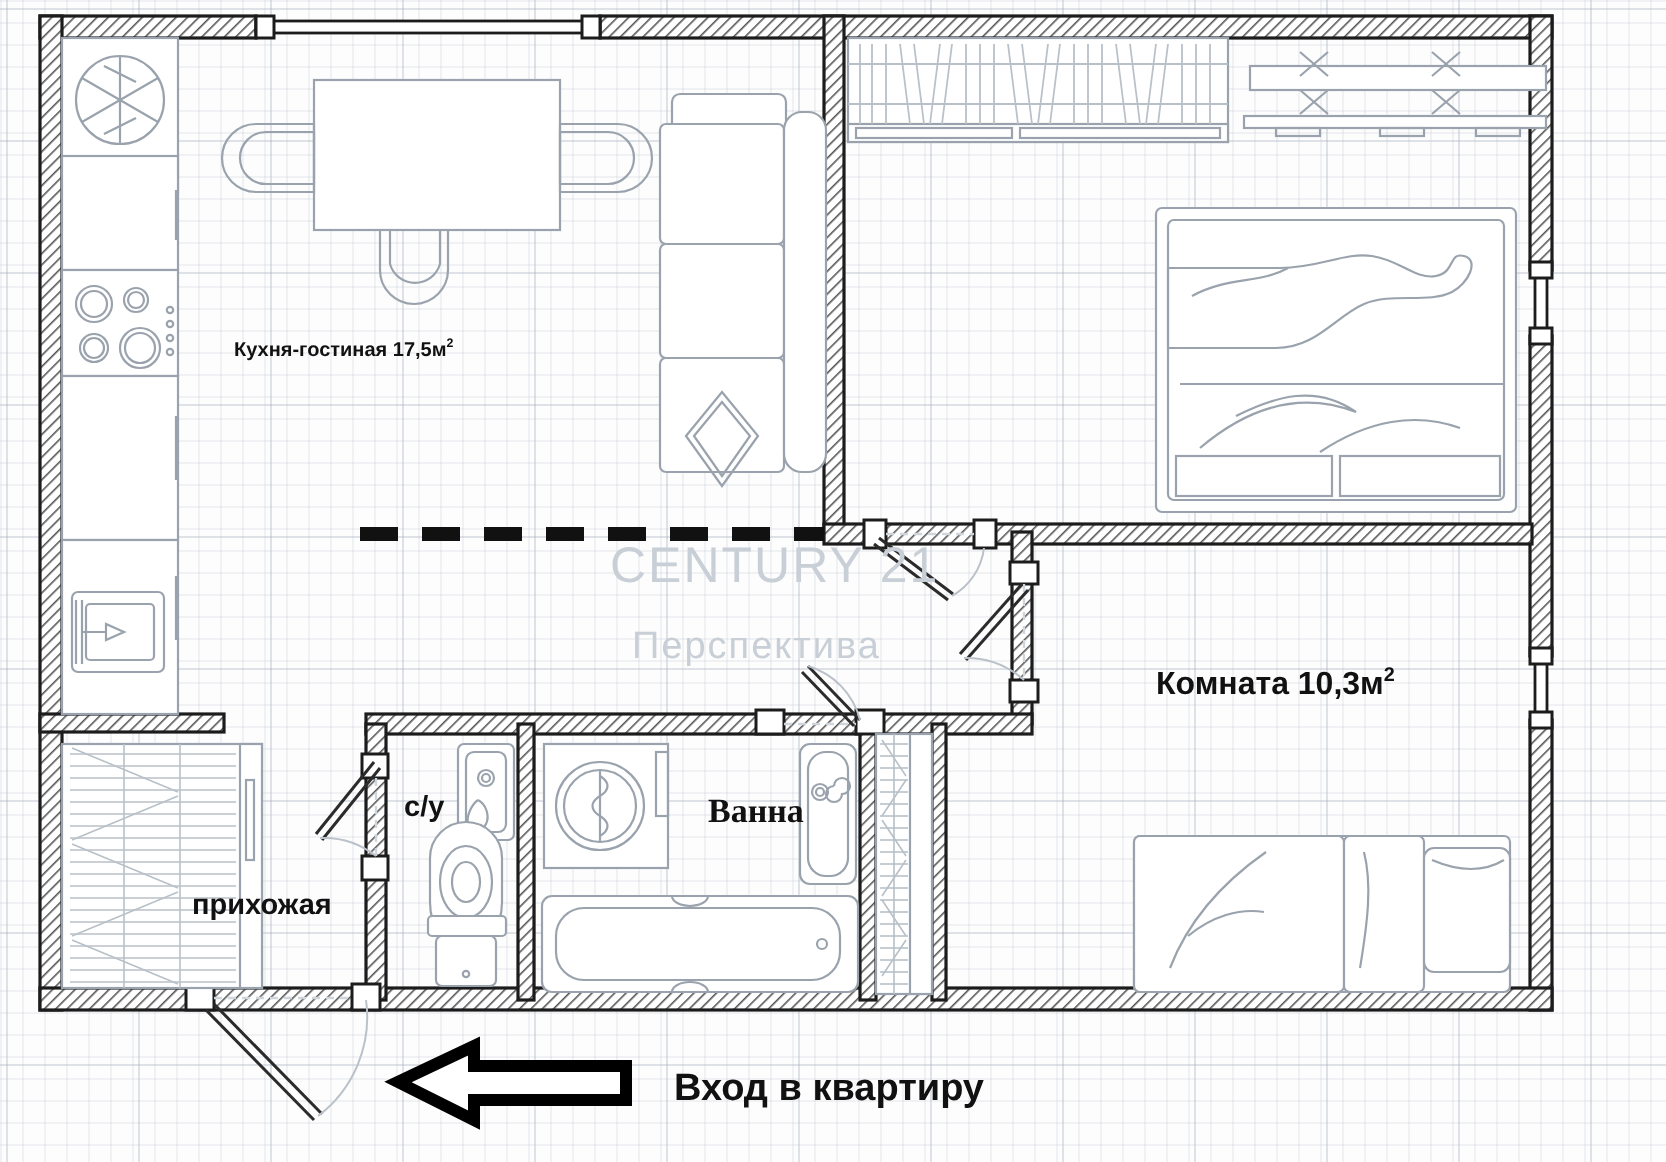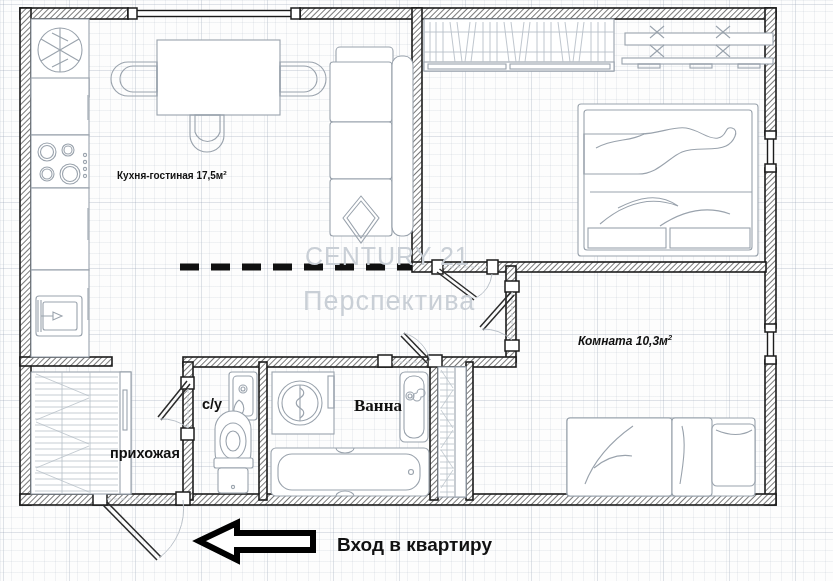--- a/index.html
+++ b/index.html
@@ -21,36 +21,36 @@
       11px 11px,
       66px 66px,
       66px 66px;
     background-position:0 0,0 0,3px 4px,3px 4px;
   }
   #plan{position:absolute;left:0;top:0;width:833px;height:581px;}
 
   
   .wm{
     position:absolute;color:#c9cfd6;font-weight:400;letter-spacing:1px;
-    white-space:nowrap;pointer-events:none;
+    white-space:nowrap;pointer-events:none;margin-top:27px;
   }
   #wm1{left:305px;top:242px;font-size:25px;}
-  #wm2{left:303px;top:286px;font-size:27px;}
+  #wm2{left:316px;top:286px;font-size:19px;}
 
   
   .rlabel{
     position:absolute;font-weight:bold;color:#111;white-space:nowrap;
   }
   .rlabel sup{font-size:.62em;vertical-align:super;line-height:0;}
   #lbl-kitchen{left:117px;top:170px;font-size:10px;}
   #lbl-room147{left:434px;top:151px;font-size:15.5px;}
-  #lbl-room103{left:578px;top:334px;font-size:12px;font-style:italic;}
+  #lbl-room103{left:578px;top:334px;font-size:16px;}
   #lbl-bath{left:354px;top:396px;font-size:17px;font-family:Liberation Serif, serif;}
   #lbl-wc{left:202px;top:396px;font-size:14.5px;}
-  #lbl-hall{left:96px;top:445px;font-size:14.5px;margin-left:14px;}
+  #lbl-hall{left:96px;top:445px;font-size:14.5px;}
   #lbl-entrance{left:337px;top:534px;font-size:19px;}
 </style>
 </head>
 <body>
 
 <div id="stage">
 
   <svg id="plan" viewBox="0 0 833 581">
     <defs>
       <pattern id="hatch" width="4" height="4" patternUnits="userSpaceOnUse" patternTransform="rotate(45)">

